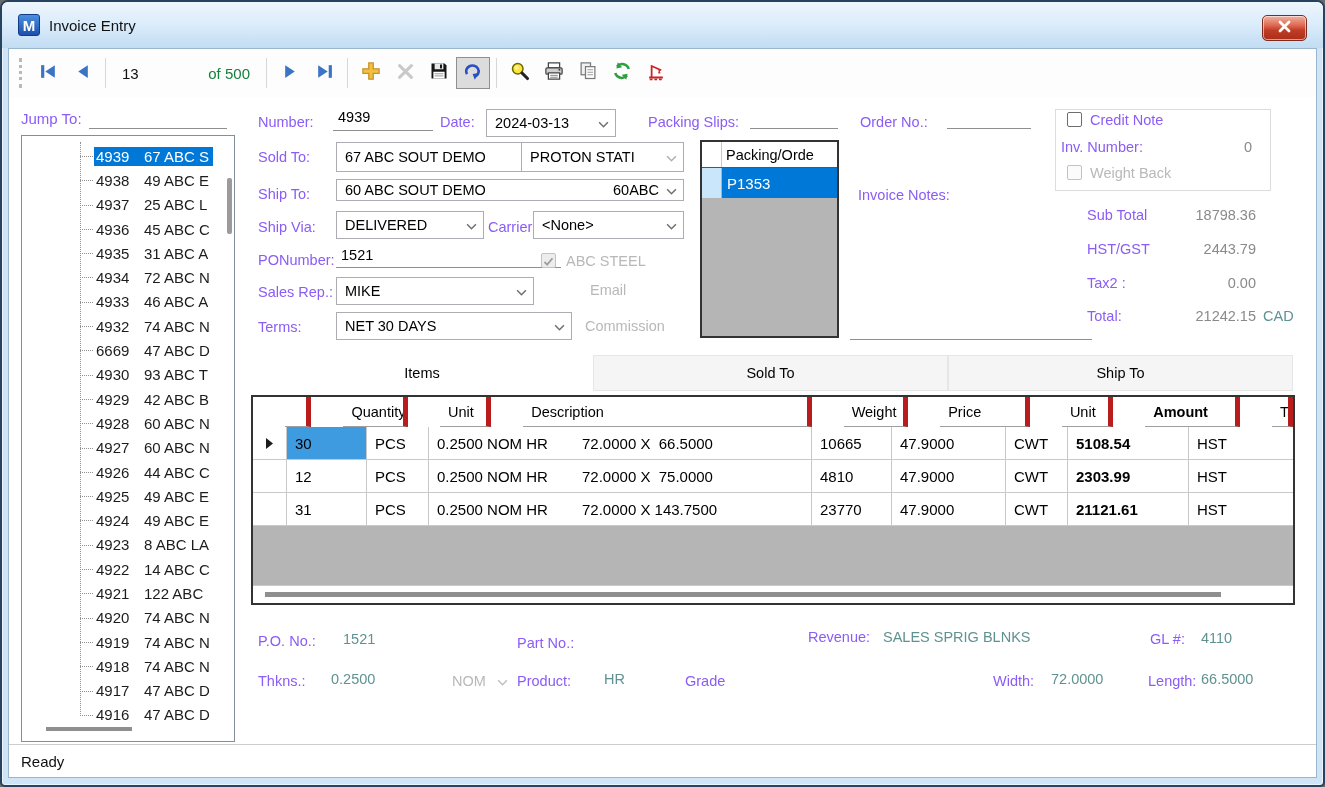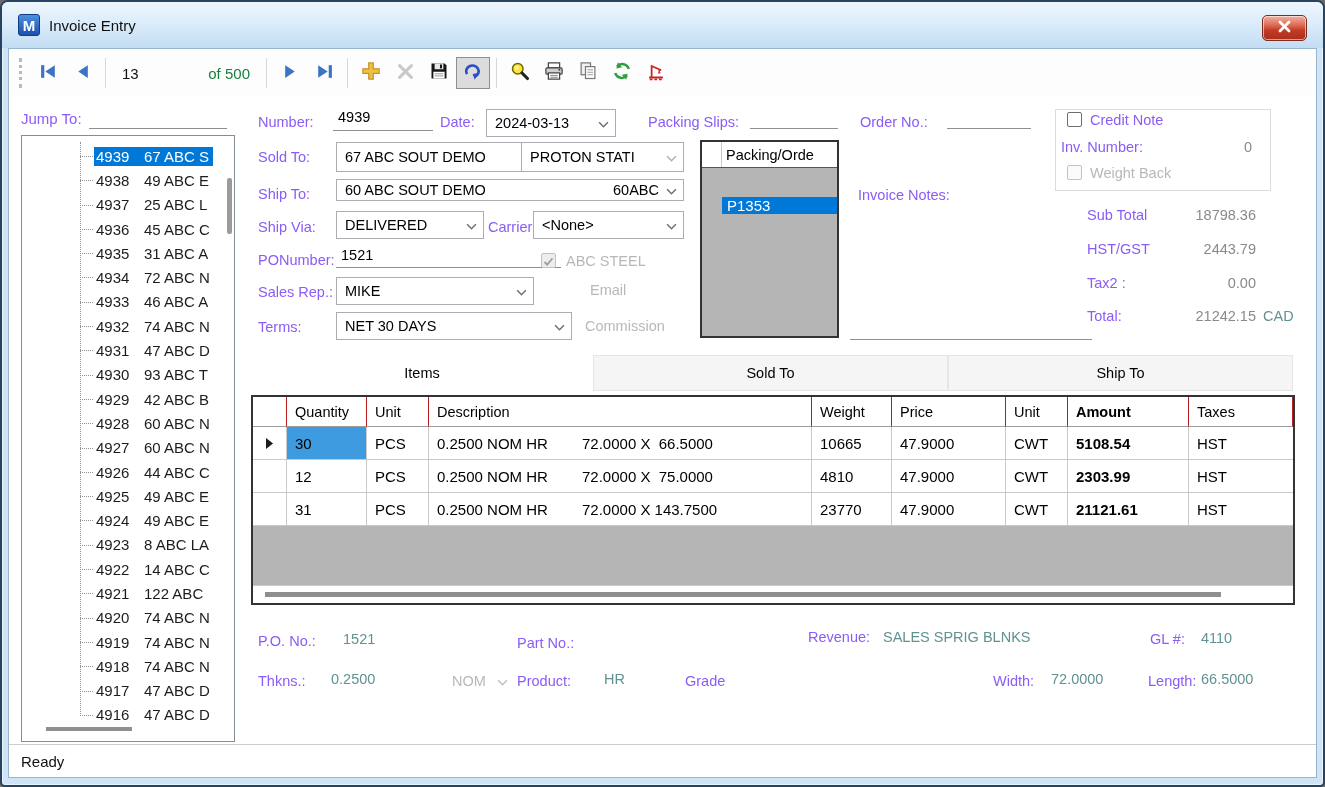--- a/index.html
+++ b/index.html
@@ -65,21 +65,21 @@
   .jtxt { white-space:nowrap; }
   .vthumb { position:absolute; right:2px; top:42px; width:5px; height:56px; background:#9b9b9b; border-radius:2px; }
   .hthumb { position:absolute; left:24px; bottom:10px; width:86px; height:4px; background:#8f8f8f; }
 
   
   .pgrid { position:absolute; left:691px; top:43px; width:139px; height:198px; border:2px solid #333;
            background:#b5b5b5; display:flex; flex-direction:column; }
   .pg-head { height:26px; background:#fff; border-bottom:1px solid #555; display:flex; font-size:14.5px; }
   .pg-selh { width:20px; border-right:1px solid #c9c9c9; }
   .pg-ht { flex:1; display:flex; align-items:center; padding-left:4px; overflow:hidden; white-space:nowrap; }
-  .pg-row { height:46px; display:flex; font-size:15px;align-items:flex-end; }
+  .pg-row { height:30px; display:flex; font-size:15px; }
   .pg-sel { width:20px; background:#c9e6fa; border-right:1px solid #9fb9cc; }
   .pg-val { flex:1; background:#0078d7; color:#fff; display:flex; align-items:center; padding-left:5px; }
 
   
   .credit-box { position:absolute; left:1046px; top:12px; width:216px; height:82px;
                 border:1px solid #dcdcdc; background:#fff; }
   .sum-val { position:absolute; width:117px; text-align:right; font-size:14.5px; }
 
   
   .tabstrip { position:absolute; left:242px; top:258px; width:1042px; height:36px; display:flex; }
@@ -88,21 +88,21 @@
   .tab.idle { background:#f5f5f5; border:1px solid #e6e6e6; }
 
   
   .grid { position:absolute; left:242px; top:298px; width:1044px; height:210px; border:2px solid #333;
           background:#fff; display:flex; flex-direction:column; }
   .g-row { display:flex; flex:0 0 auto; }
   .g-head { height:30px; font-size:14.5px; }
   .g-data { height:33px; font-size:15px; }
   .gc { border-right:1px solid #c9c9c9; border-bottom:1px solid #c9c9c9; display:flex; align-items:center;
         padding:0 8px; white-space:pre; overflow:hidden; }
-  .g-head .gc { border-right:1px solid #b91c1c; border-bottom:1px solid #9e9e9e; }
+  .g-head .gc { border-right:5px solid #b91c1c; border-bottom:1px solid #9e9e9e;margin-left:32px; }
   .c-sel { width:34px; padding:0; justify-content:center; }
   .c-qty { width:80px; } .c-unit { width:62px; } .c-desc { width:383px; }
   .c-wt { width:80px; } .c-price { width:114px; } .c-unit2 { width:62px; }
   .c-amt { width:121px;font-weight:bold; } .c-tax { flex:1; border-right:none; }
   .desc-spec { display:inline-block; width:145px; }
   .cell-selected { background:#3f9bdf; color:#000; }
   .g-fill { flex:1 1 auto; background:#b5b5b5; }
   .g-scroll { height:18px; background:#fff; border-top:1px solid #c9c9c9; position:relative; }
   .g-scroll .bar { position:absolute; left:12px; right:72px; top:6px; height:5px; background:#8f8f8f; }
 </style>
@@ -276,21 +276,21 @@
                 </span>
               </div>
           <div class="jitem">
                 <span class="jwrap">
                   <span class="jnum">4932</span>
                   <span class="jtxt">74 ABC N</span>
                 </span>
               </div>
           <div class="jitem">
                 <span class="jwrap">
-                  <span class="jnum">4931</span>
+                  <span class="jnum">6669</span>
                   <span class="jtxt">47 ABC D</span>
                 </span>
               </div>
           <div class="jitem">
                 <span class="jwrap">
                   <span class="jnum">4930</span>
                   <span class="jtxt">93 ABC T</span>
                 </span>
               </div>
           <div class="jitem">

